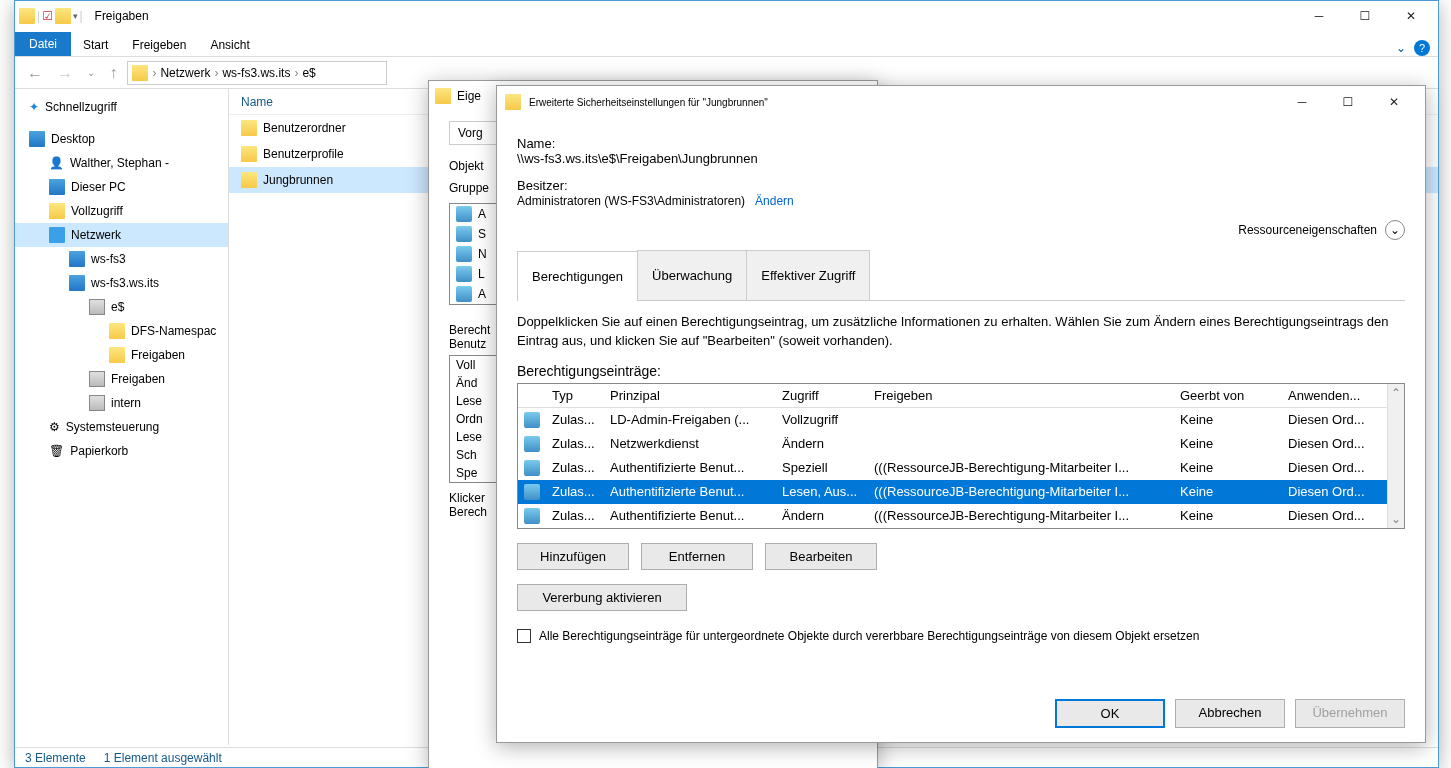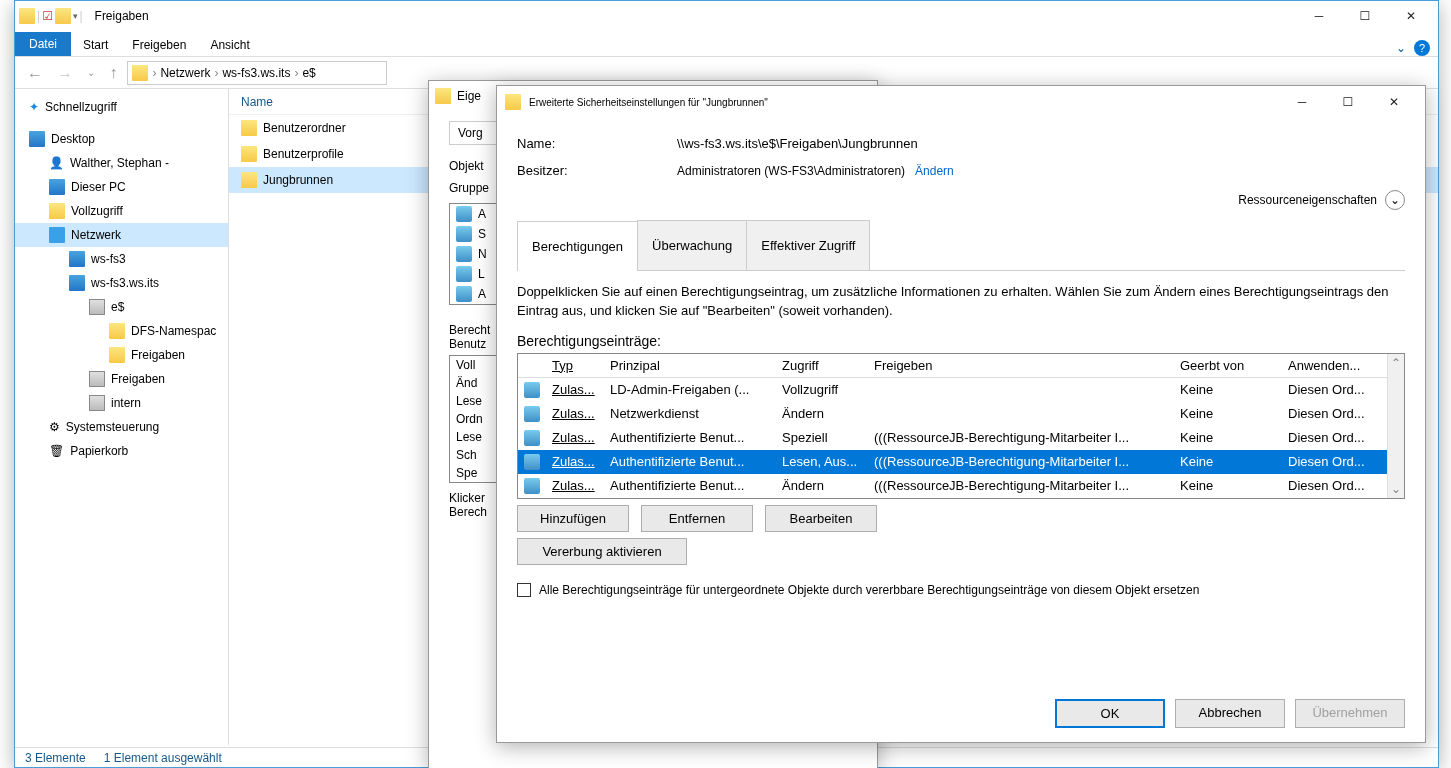--- a/index.html
+++ b/index.html
@@ -43,44 +43,44 @@
 
 .props{left:428px;top:80px;width:450px;height:690px;z-index:1;}
 .props-head{height:30px;display:flex;align-items:center;padding:0 6px;gap:6px;}
 .props-body{padding:10px 20px;}
 .props-list{border:1px solid #888;margin-top:8px;}
 .props-list div{padding:2px 6px;display:flex;gap:6px;align-items:center;}
 
 .adv{left:496px;top:85px;width:930px;height:658px;z-index:2;}
 .adv-title{height:32px;display:flex;align-items:center;padding:0 8px;gap:8px;}
 .adv-body{padding:12px 20px 14px;height:calc(100% - 32px);display:flex;flex-direction:column;}
-.adv-row{display:flex;padding:6px 0;}
+.adv-row{display:flex;padding:6px 0;flex-direction:column;}
 .adv-label{width:160px;font-size:13px;}
 .adv-val{font-size:13px;}
 .link{color:#0066cc;margin-left:10px;}
 .resource-row{display:flex;justify-content:flex-end;align-items:center;gap:8px;margin:6px 0 10px;}
 .circle{width:20px;height:20px;border:1px solid #888;border-radius:50%;display:flex;align-items:center;justify-content:center;}
 .tabs{display:flex;border-bottom:1px solid #ccc;}
 .tabs .tab{padding:17px 14px;border:1px solid #ccc;border-bottom:none;margin-right:-1px;background:#f0f0f0;font-size:13px;}
 .tabs .tab.active{background:#fff;position:relative;top:1px;}
 .hint{font-size:13px;margin:12px 0;line-height:1.45;}
 .entries-label{font-size:14px;margin-bottom:4px;}
 .table{border:1px solid #888;flex:0 0 auto;}
 .thead,.trow{display:flex;align-items:center;height:24px;}
 .thead{background:#fff;border-bottom:1px solid #ddd;font-size:13px;}
 .th,.td{padding:0 6px;overflow:hidden;white-space:nowrap;text-overflow:ellipsis;font-size:13px;}
 .c-icon{width:28px;flex:0 0 28px;display:flex;justify-content:center;}
-.c-type{width:58px;flex:0 0 58px;text-decoration:underline;}
+.c-type{width:58px;flex:0 0 58px;}
 .c-prin{width:172px;flex:0 0 172px;}
 .c-acc{width:92px;flex:0 0 92px;}
 .c-cond{width:306px;flex:0 0 306px;}
 .c-inh{width:108px;flex:0 0 108px;}
 .c-app{width:96px;flex:0 0 96px;}
 .trow.selected{background:#0178d7;color:#fff;}
-.btn-row{display:flex;gap:12px;margin-top:6px;}
+.btn-row{display:flex;gap:12px;margin-top:14px;}
 .btn{padding:5px 0;width:112px;text-align:center;border:1px solid #adadad;background:#e9e9e9;font-size:13px;}
 .btn.wide{width:170px;}
 .check-row{display:flex;align-items:center;gap:8px;margin-top:18px;font-size:13px;}
 .check-row .cb{width:14px;height:14px;border:1px solid #333;}
 .footer-btns{margin-top:auto;display:flex;justify-content:flex-end;gap:10px;padding-top:14px;}
 .footer-btns .btn{width:110px;}
 .footer-btns .btn.default{border:2px solid #0178d7;}
 .footer-btns .btn.disabled{color:#a0a0a0;}
 .scroll-hint{width:17px;background:#f0f0f0;border-left:1px solid #ddd;}
 </style>

